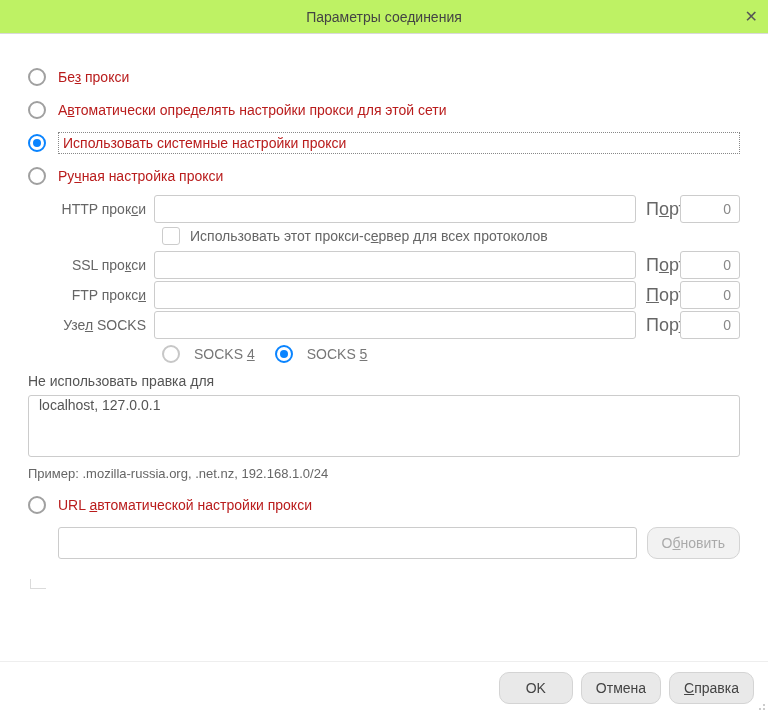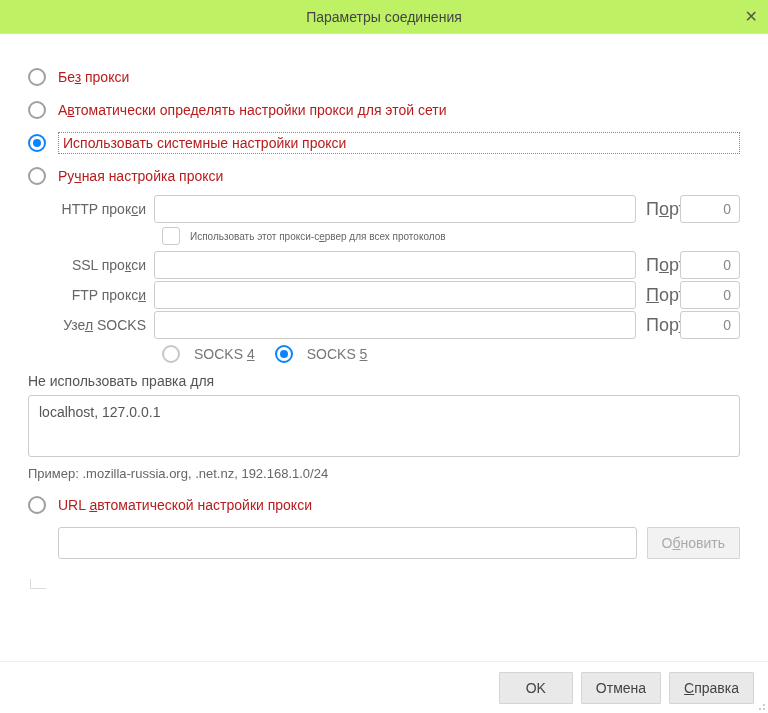--- a/index.html
+++ b/index.html
@@ -159,42 +159,42 @@
     }
     .checkbox {
       width: 18px;
       height: 18px;
       border: 1px solid #ccc;
       border-radius: 3px;
       margin-right: 10px;
       cursor: pointer;
       background: #fff;
     }
-    .check-label { font-size: 10px; color: #666; }
+    .check-label { font-size: 14px; color: #666; }
 
     .socks-ver-row {
       display: flex;
       align-items: center;
       margin: 6px 0 6px 104px;
       gap: 8px;
     }
     .socks-ver-row .radio { margin-right: 6px; }
 
     .noproxy-label {
       font-size: 14px;
       color: #555;
       margin-top: 10px;
     }
     textarea.noproxy {
       width: 100%;
       height: 62px;
       border: 1px solid #ccc;
       border-radius: 3px;
       resize: none;
-      padding: 8px 10px;
+      padding: 1px 10px;
       font-size: 14px;
       font-family: inherit;
       color: #555;
       margin-top: 6px;
     }
     .example {
       font-size: 13px;
       color: #666;
       margin-top: 6px;
     }
@@ -213,21 +213,21 @@
       border-radius: 3px;
       padding: 0 10px;
       font-size: 14px;
     }
     .btn {
       height: 32px;
       padding: 0 14px;
       border: 1px solid #d4d4d4;
       background: #f0f0f0;
       color: #555;
-      border-radius: 1px;
+      border-radius: 10px;
       font-size: 14px;
       cursor: pointer;
     }
     .btn.disabled { color: #aaa; background: #f2f2f2; cursor: default; }
 
     .footer {
       position: absolute;
       left: 0; right: 0; bottom: 0;
       height: 52px;
       border-top: 1px solid #eee;

